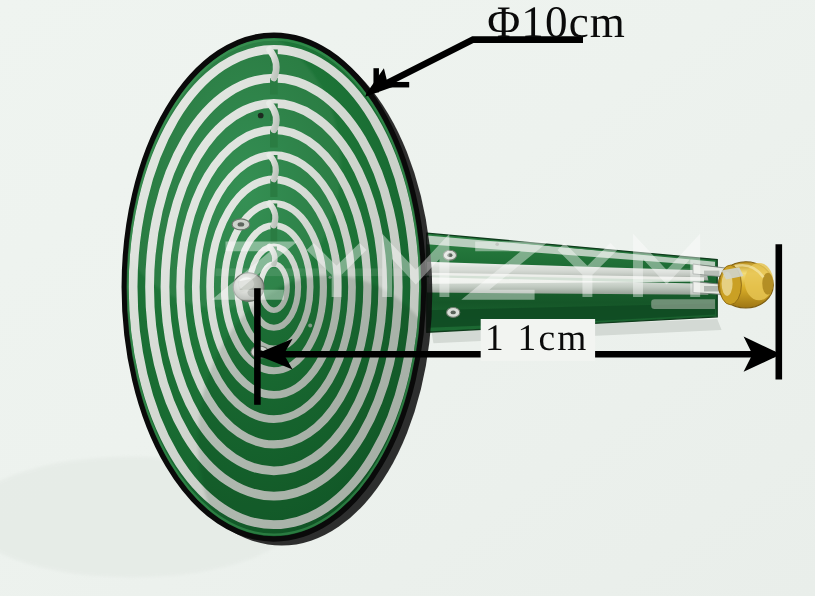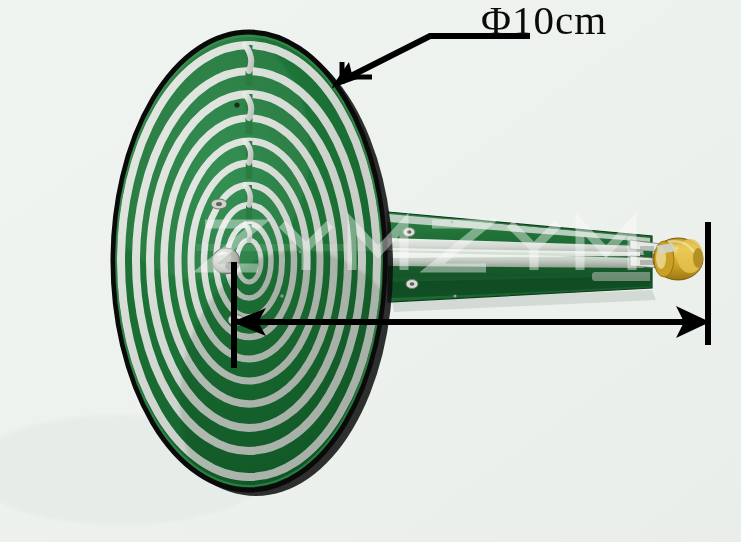--- a/index.html
+++ b/index.html
@@ -28,21 +28,20 @@
     white-space:pre;
     line-height:1;
     -webkit-font-smoothing:antialiased;
   }
   #dia-label{
     left:443px;
     top:0px;
     font-size:41px;
     letter-spacing:1px;
     font-weight:400;
-    margin-left:38px;
   }
   #len-label{
     left:437px;
     top:290px;
     font-size:34px;
     letter-spacing:2px;
     background:#f2f4f1;
     padding:1px 6px 3px 4px;
     font-weight:400;
   }
@@ -269,14 +268,15 @@
       <path d="M236 322 L704 322" stroke="#000000" stroke-width="6"></path>
 
       <polygon points="232,322 266,308 258,322 266,336" fill="#000000"></polygon>
 
       <polygon points="710,322 676,306 684,322 676,338" fill="#000000"></polygon>
     </g>
   </svg>
 
   <div class="anno-text" id="dia-label">Φ10cm</div>
 
+  <div class="anno-text" id="len-label">1 1cm</div>
 
 </div>
 
 </body></html>

